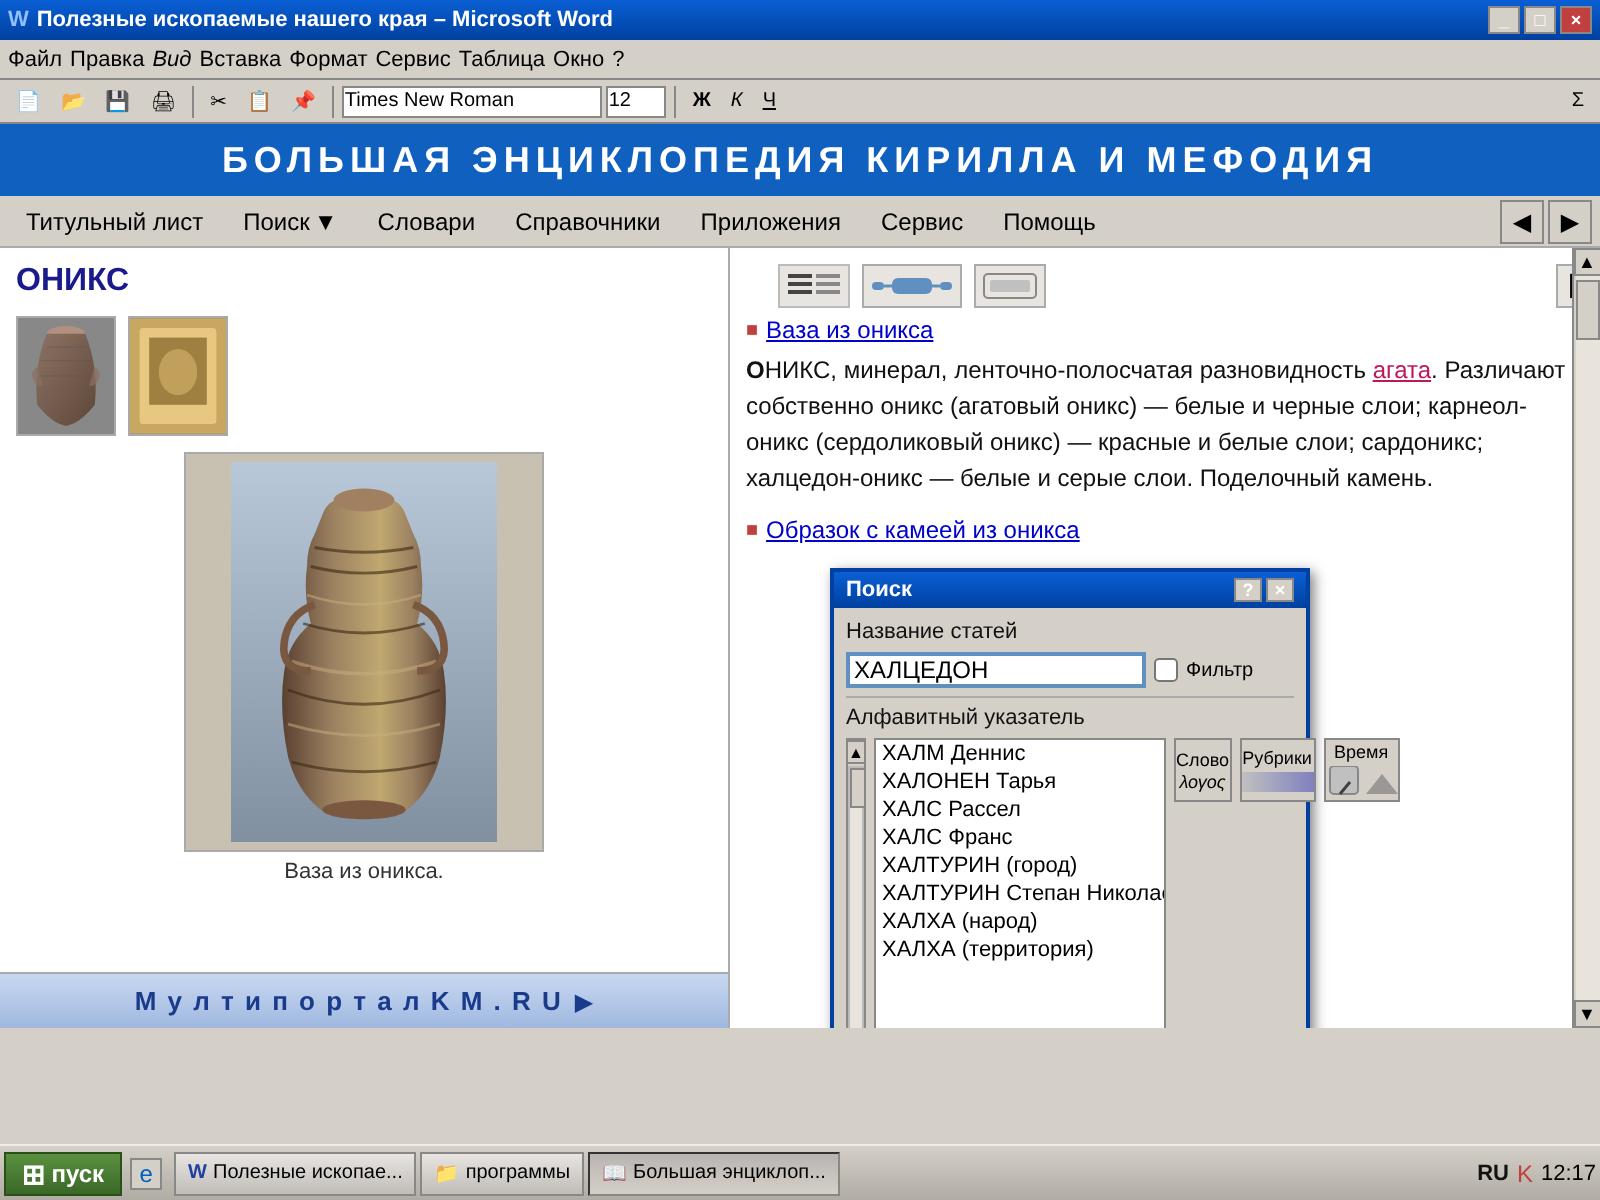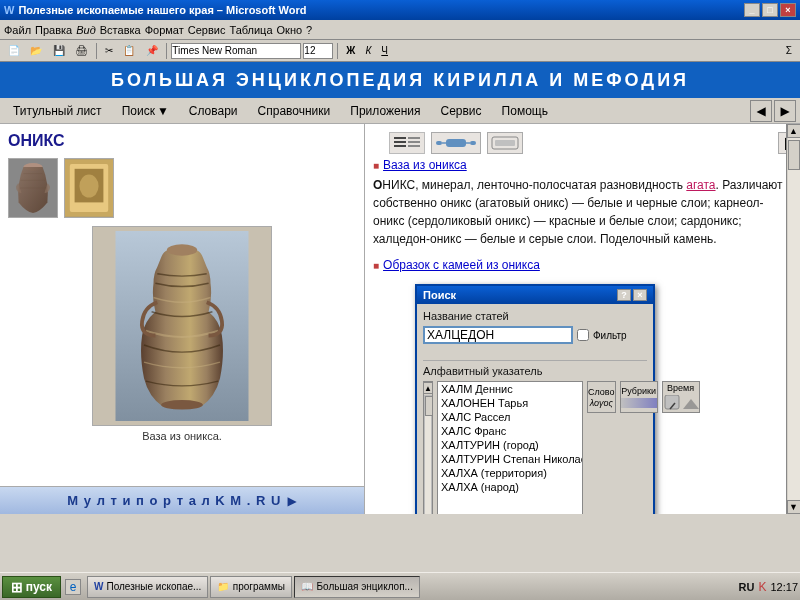--- a/index.html
+++ b/index.html
@@ -190,21 +190,21 @@
     .dialog-btn {
       width: 14px; height: 12px;
       background: #d4d0c8;
       border: 1px solid #888;
       font-size: 9px;
       display: flex; align-items: center; justify-content: center;
       cursor: pointer;
     }
     .dialog-body { padding: 6px; }
     .dialog-label { font-size: 11px; color: #111; margin-bottom: 4px; }
-    .dialog-input-row { display: flex; align-items: center; gap: 4px; margin-bottom: 16px; }
+    .dialog-input-row { display: flex; align-items: center; gap: 4px; margin-bottom: 4px; }
     .dialog-input {
       width: 150px; height: 18px;
       border: 2px solid #6090c0;
       font-size: 12px;
       padding: 0 2px;
       background: white;
     }
     .filter-checkbox { width: 12px; height: 12px; }
     .filter-label { font-size: 10px; }
     .alpha-label { font-size: 11px; color: #111; margin-bottom: 4px; border-top: 1px solid #aaa; padding-top: 4px; }
@@ -529,22 +529,22 @@
             </div>
 
           </div>
           <div class="search-list">
             <div class="list-item">ХАЛМ Деннис</div>
             <div class="list-item">ХАЛОНЕН Тарья</div>
             <div class="list-item">ХАЛС Рассел</div>
             <div class="list-item">ХАЛС Франс</div>
             <div class="list-item">ХАЛТУРИН (город)</div>
             <div class="list-item">ХАЛТУРИН Степан Николаевич</div>
+            <div class="list-item">ХАЛХА (народ)</div>
             <div class="list-item">ХАЛХА (территория)</div>
-            <div class="list-item">ХАЛХА (народ)</div>
           </div>
 
           <div class="side-buttons">
             <div class="side-btn" style="font-size:9px;flex-direction:column;gap:1px;">
               <span>Слово</span>
               <span style="font-style:italic;">λογος</span>
             </div>
             <div class="side-btn" style="font-size:9px;flex-direction:column;">
               <span>Рубрики</span>
               <div style="width:36px;height:10px;background:linear-gradient(to right,#c0c0c0,#8080c0);margin-top:2px;"></div>

